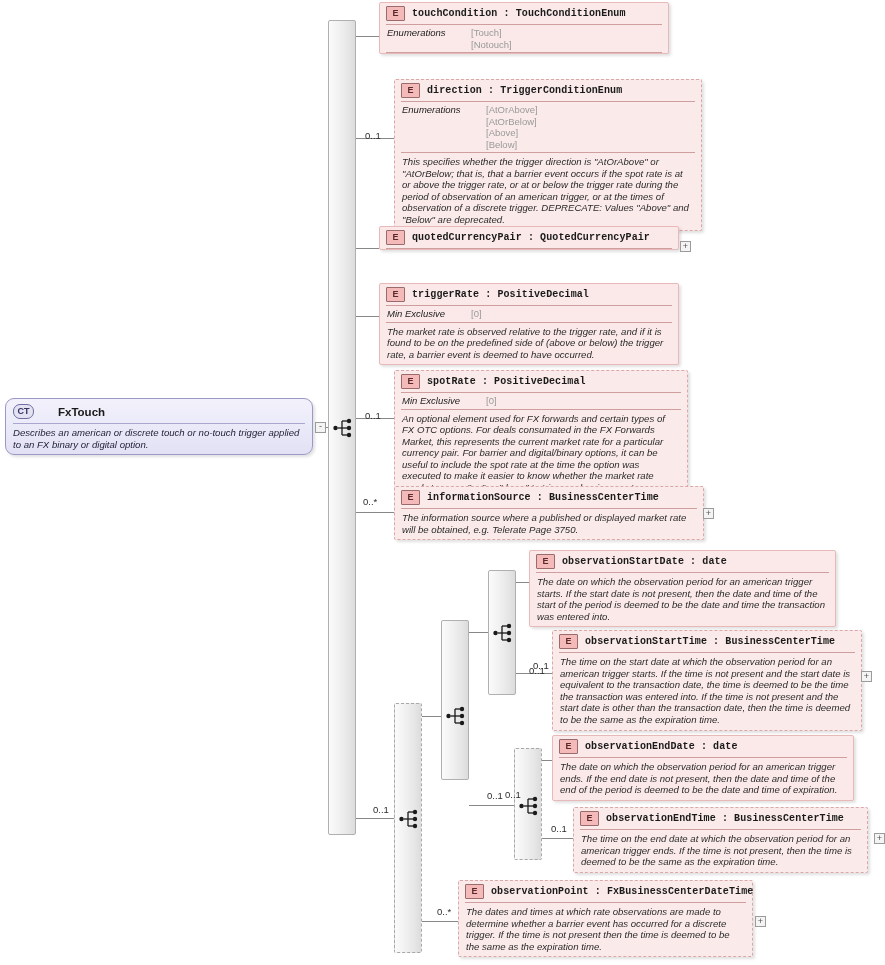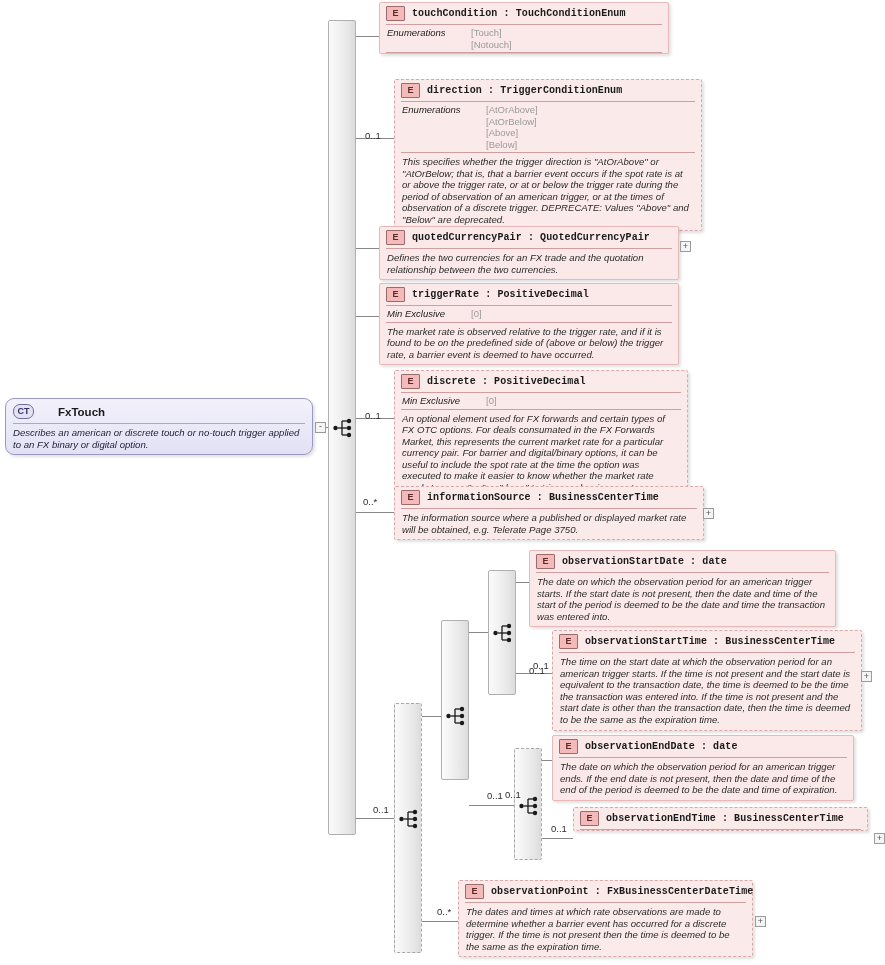--- a/index.html
+++ b/index.html
@@ -308,21 +308,20 @@
     <div class="sep"></div>
     <div class="doc">This specifies whether the trigger direction is "AtOrAbove" or "AtOrBelow; that is, that a barrier event occurs if the spot rate is at or above the trigger rate, or at or below the trigger rate during the period of observation of an american trigger, or at the times of observation of a discrete trigger. DEPRECATE: Values "Above" and "Below" are deprecated.</div>
   </div>
 
   <div class="node" style="left:379px; top:226px; width:300px;">
     <div class="hdr">
       <span class="badge">E</span>
       <span class="title">quotedCurrencyPair : QuotedCurrencyPair</span>
     </div>
     <div class="sep"></div>
-    <div class="doc">Defines the two currencies for an FX trade and the quotation relationship between the two currencies.</div>
   </div>
   <div class="plus" style="left:680px; top:241px;">+</div>
 
   <div class="node" style="left:379px; top:283px; width:300px;">
     <div class="hdr">
       <span class="badge">E</span>
       <span class="title">triggerRate : PositiveDecimal</span>
     </div>
     <div class="sep"></div>
     <div class="facet">
@@ -330,21 +329,21 @@
       <span class="fvals">[0]</span>
     </div>
     <div class="sep"></div>
     <div class="doc">The market rate is observed relative to the trigger rate, and if it is found to be on the predefined side of (above or below) the trigger rate, a barrier event is deemed to have occurred.</div>
   </div>
 
   <div class="occ" style="left:365px; top:410px;">0..1</div>
   <div class="node optional" style="left:394px; top:370px; width:294px;">
     <div class="hdr">
       <span class="badge">E</span>
-      <span class="title">discrete : PositiveDecimal</span>
+      <span class="title">spotRate : PositiveDecimal</span>
     </div>
     <div class="sep"></div>
     <div class="facet">
       <span class="fname">Min Exclusive</span>
       <span class="fvals">[0]</span>
     </div>
     <div class="sep"></div>
     <div class="doc">An optional element used for FX forwards and certain types of FX OTC options. For deals consumated in the FX Forwards Market, this represents the current market rate for a particular currency pair. For barrier and digital/binary options, it can be useful to include the spot rate at the time the option was executed to make it easier to know whether the market rate needs to move "up" or "down" to trigger a barrier event.</div>
   </div>
 
@@ -388,20 +387,21 @@
     <div class="doc">The date on which the observation period for an american trigger ends. If the end date is not present, then the date and time of the end of the period is deemed to be the date and time of expiration.</div>
   </div>
 
   <div class="occ" style="left:551px; top:823px;">0..1</div>
   <div class="node optional" style="left:573px; top:807px; width:295px;">
     <div class="hdr">
       <span class="badge">E</span>
       <span class="title">observationEndTime : BusinessCenterTime</span>
     </div>
     <div class="sep"></div>
+    <div class="doc">The time on the end date at which the observation period for an american trigger ends. If the time is not present, then the time is deemed to be the same as the expiration time.</div>
   </div>
   <div class="plus" style="left:874px; top:833px;">+</div>
 
   <div class="occ" style="left:437px; top:906px;">0..*</div>
   <div class="node optional" style="left:458px; top:880px; width:295px;">
     <div class="hdr">
       <span class="badge">E</span>
       <span class="title">observationPoint : FxBusinessCenterDateTime</span>
     </div>
     <div class="sep"></div>

